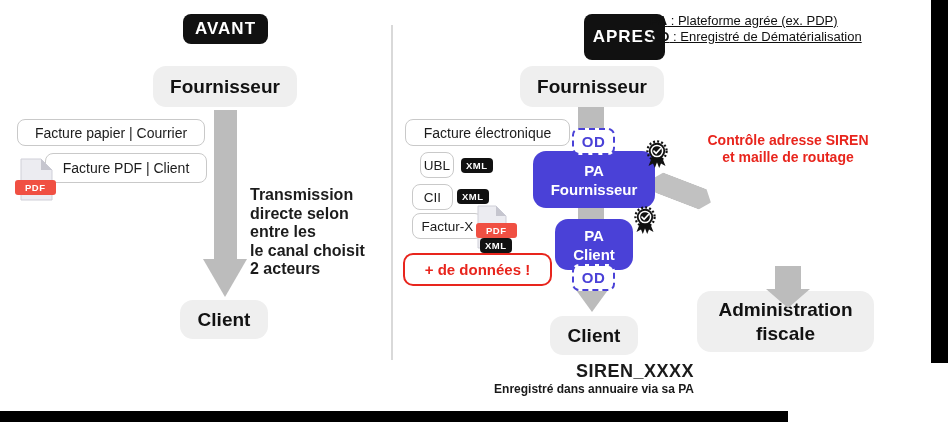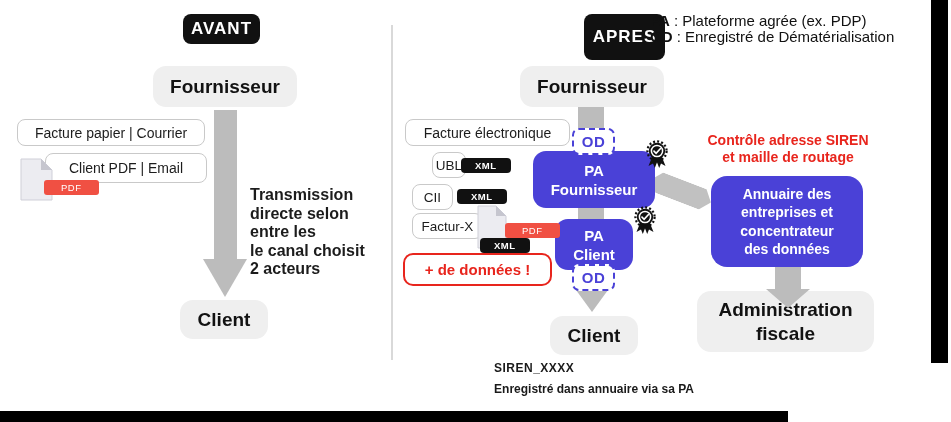--- a/index.html
+++ b/index.html
@@ -9,45 +9,45 @@
     --arrow-gray:#bcbcbc;
     --box-gray:#efefef;
     --badge-black:#111111;
   }
   html,body{margin:0;padding:0;background:#fff;}
   body{font-family:"Liberation Sans",sans-serif;}
   .canvas{position:relative;width:951px;height:422px;background:#fff;overflow:hidden;}
 
   .badge-black{position:absolute;background:var(--badge-black);color:#fff;font-weight:bold;
     font-size:17px;letter-spacing:1px;border-radius:8px;display:flex;align-items:center;justify-content:center;}
-  #avant-badge{left:183px;top:14px;width:77px;height:30px;}
+  #avant-badge{left:183px;top:14px;width:85px;height:30px;}
   #apres-badge{left:584px;top:14px;width:81px;height:46px;}
 
   .gray-box{position:absolute;background:var(--box-gray);border-radius:13px;display:flex;
     flex-direction:column;align-items:center;justify-content:center;font-weight:bold;color:#121212;text-align:center;}
   #fournisseur-avant{left:153px;top:66px;width:144px;height:41px;font-size:19px;}
   #client-avant{left:180px;top:300px;width:88px;height:39px;font-size:19px;}
   #fournisseur-apres{left:520px;top:66px;width:144px;height:41px;font-size:19px;}
   #client-apres{left:550px;top:316px;width:88px;height:39px;font-size:19px;}
   #admin-box{left:697px;top:291px;width:177px;height:61px;font-size:19px;line-height:24px;border-radius:14px;}
 
   .white-box{position:absolute;background:#fff;border:1.5px solid #c9c9c9;border-radius:8px;
     display:flex;align-items:center;justify-content:center;font-size:14px;color:#1c1c1c;box-sizing:border-box;}
   #box-papier{left:17px;top:119px;width:188px;height:27px;}
   #box-pdf{left:45px;top:153px;width:162px;height:30px;}
   #box-edi{left:68px;top:195px;width:139px;height:27px;}
   #box-felec{left:405px;top:119px;width:165px;height:27px;}
-  #fmt-ubl{left:432px;top:152px;width:34px;height:26px;font-size:13.5px;}
+  #fmt-ubl{left:420px;top:152px;width:34px;height:26px;font-size:13.5px;}
   #fmt-cii{left:412px;top:184px;width:41px;height:26px;font-size:13.5px;}
   #fmt-facturx{left:412px;top:213px;width:71px;height:26px;font-size:13.5px;}
 
   .tag-black{position:absolute;background:#111;color:#fff;font-size:9.5px;font-weight:bold;
-    padding:2px 14px;border-radius:4px;letter-spacing:.5px;line-height:11px;}
-  .tag-red{position:absolute;background:var(--pdf-red);color:#fff;font-size:9.5px;font-weight:normal;
-    padding:2px 17px;border-radius:3px;letter-spacing:.5px;line-height:11px;margin-left:29px;}
+    padding:2px 5px;border-radius:4px;letter-spacing:.5px;line-height:11px;}
+  .tag-red{position:absolute;background:var(--pdf-red);color:#fff;font-size:9.5px;font-weight:bold;
+    padding:2px 10px;border-radius:3px;letter-spacing:.5px;line-height:11px;}
   #tag-ubl-xml{left:461px;top:158px;}
   #tag-cii-xml{left:457px;top:189px;}
   #tag-fx-pdf{left:476px;top:223px;z-index:3;}
   #tag-fx-xml{left:480px;top:238px;z-index:3;}
   #tag-avant-pdf{left:15px;top:180px;z-index:3;}
 
   #plus-donnees{position:absolute;left:403px;top:253px;width:149px;height:33px;background:#fff;
     border:2.5px solid var(--red);border-radius:10px;color:var(--red);font-weight:bold;font-size:15px;
     display:flex;align-items:center;justify-content:center;box-sizing:border-box;}
 
@@ -76,26 +76,26 @@
 
   .rosette{position:absolute;z-index:6;}
   #rosette-1{left:644px;top:140px;}
   #rosette-2{left:632px;top:206px;}
   .doc-icon{position:absolute;z-index:2;}
   #doc-avant{left:20px;top:158px;}
   #doc-facturx{left:477px;top:205px;}
 
   #divider{position:absolute;left:391px;top:25px;width:2px;height:335px;background:#d9d9d9;}
 
-  #legend{position:absolute;left:650px;top:13px;font-size:15px;color:#111;line-height:15.5px;}
+  #legend{position:absolute;left:650px;top:13px;font-size:13px;color:#111;line-height:15.5px;text-decoration:underline;}
   #legend b{font-weight:bold;}
   #transmission{position:absolute;left:250px;top:186px;font-size:16px;font-weight:bold;color:#1c1c1c;line-height:18.5px;}
   #controle{position:absolute;left:688px;top:132px;width:200px;text-align:center;color:var(--red);
     font-weight:bold;font-size:14px;line-height:16.5px;}
-  #siren{position:absolute;left:494px;top:361px;width:200px;text-align:left;font-size:12px;
+  #siren{position:absolute;left:494px;top:361px;width:200px;text-align:right;font-size:18px;
     font-weight:bold;color:#1a1a1a;letter-spacing:.5px;}
   #enregistre{position:absolute;left:464px;top:382px;width:260px;text-align:center;font-size:12px;
     font-weight:bold;color:#1a1a1a;}
 
   #bar-right{position:absolute;left:931px;top:0;width:17px;height:363px;background:#000;}
   #bar-bottom{position:absolute;left:0;top:411px;width:788px;height:11px;background:#000;}
 </style>
 </head>
 <body>
 
@@ -112,21 +112,21 @@
   <div id="shaft-apres-2" class="shaft"></div>
   <div id="shaft-annuaire" class="shaft"></div>
   <div id="diag-arrow"></div>
   <svg id="arrowhead-client" class="arrow-svg" width="32" height="22" viewBox="0 0 32 22">
     <polygon points="0,0 32,0 16,22" fill="#bcbcbc"></polygon>
   </svg>
 
   <div id="avant-badge" class="badge-black">AVANT</div>
   <div id="fournisseur-avant" class="gray-box">Fournisseur</div>
   <div id="box-papier" class="white-box">Facture papier | Courrier</div>
-  <div id="box-pdf" class="white-box">Client PDF | Email</div>
+  <div id="box-pdf" class="white-box">Facture PDF | Client</div>
 
   <svg id="doc-avant" class="doc-icon" width="33" height="43" viewBox="0 0 33 43">
     <path d="M1 1 h20 l11 11 v30 h-31 z" fill="#ececf1" stroke="#cfcfd8" stroke-width="1"></path>
     <path d="M21 1 l11 11 h-11 z" fill="#c6c6cf"></path>
   </svg>
   <div id="tag-avant-pdf" class="tag-red">PDF</div>
 
   <div id="transmission">
     <div>Transmission</div>
     <div>directe selon</div>
@@ -186,26 +186,20 @@
   </svg>
 
   <div id="client-apres" class="gray-box">Client</div>
   <div id="siren">SIREN_XXXX</div>
   <div id="enregistre">Enregistré dans annuaire via sa PA</div>
 
   <div id="controle">
     <div>Contrôle adresse SIREN</div>
     <div>et maille de routage</div>
   </div>
-  <div id="annuaire-box" class="purple-box">
-    <div>Annuaire des</div>
-    <div>entreprises et</div>
-    <div>concentrateur</div>
-    <div>des données</div>
-  </div>
   <div id="admin-box" class="gray-box">
     <div>Administration</div>
     <div>fiscale</div>
   </div>
   <svg id="arrowhead-admin" class="arrow-svg" width="44" height="19" viewBox="0 0 44 19">
     <polygon points="0,0 44,0 22,19" fill="#bcbcbc"></polygon>
   </svg>
 
   <div id="bar-right"></div>
   <div id="bar-bottom"></div>

